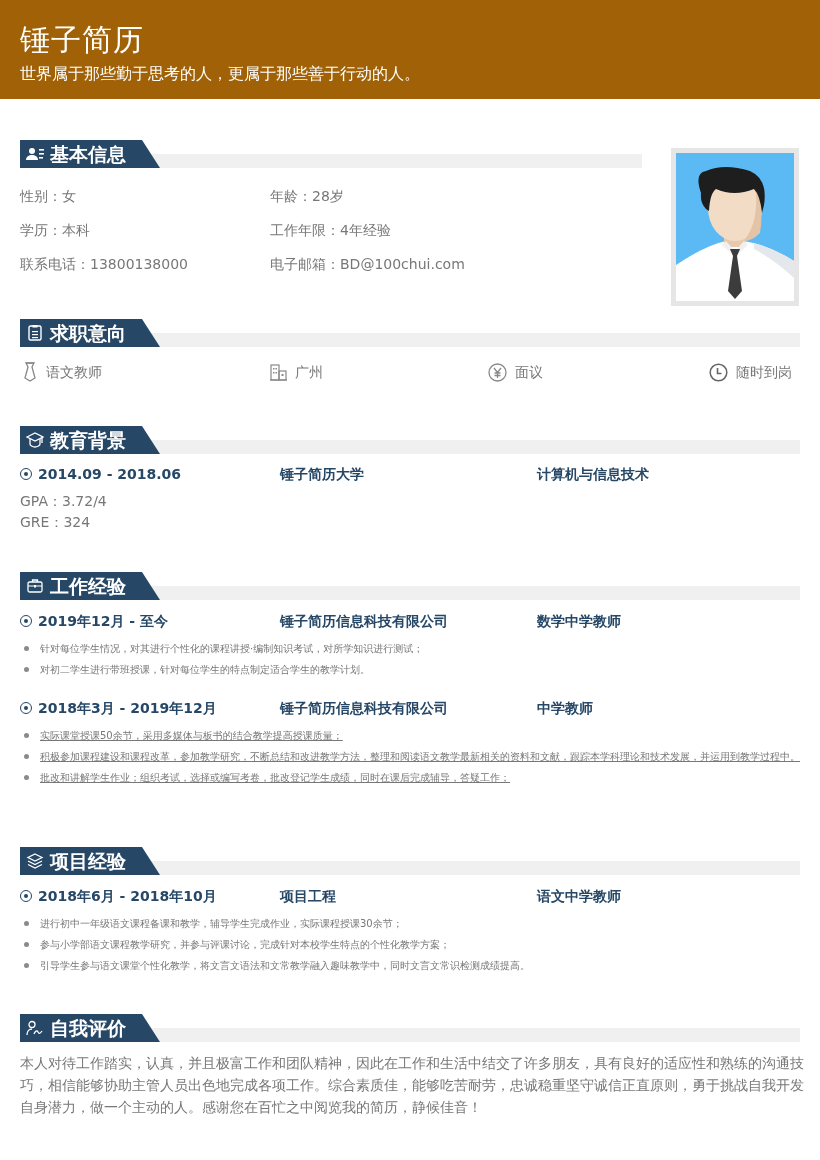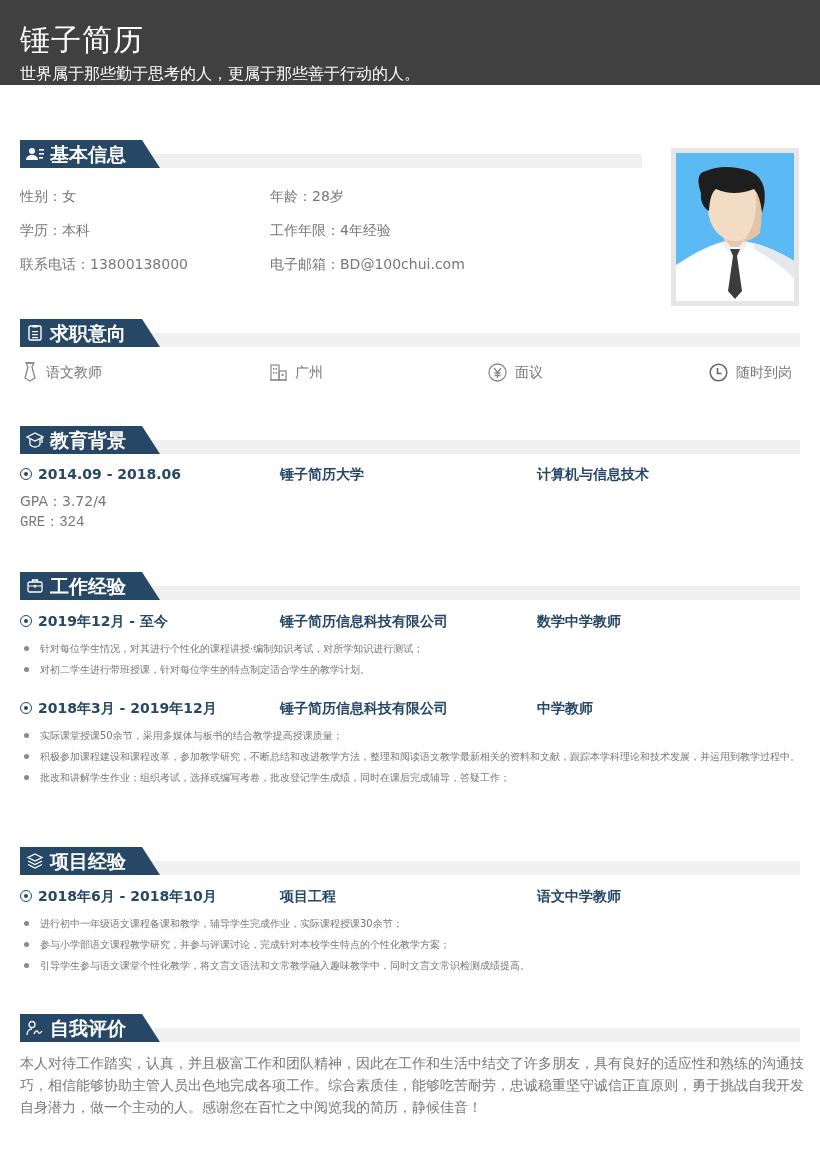--- a/index.html
+++ b/index.html
@@ -2,22 +2,22 @@
 <html><head>
 <meta charset="utf-8">
 <style>
   * { margin: 0; padding: 0; box-sizing: border-box; }
   body {
     width: 820px; height: 1160px; background: #ffffff; overflow: hidden;
     font-family: "DejaVu Sans", "Liberation Sans", sans-serif;
     color: #777777; position: relative;
   }
   .header {
-    position: absolute; left: 0; top: 0; width: 820px; height: 85px;
-    background: #404040; color: #fff;
+    position: absolute; left: 0; top: 0; width: 820px; height: 99px;
+    background: #a16207; color: #fff;
   }
   .header .name { position: absolute; left: 20px; top: 20px; font-size: 30px; line-height: 40px; font-weight: normal; letter-spacing: 1px; }
   .header .motto { position: absolute; left: 20px; top: 64px; font-size: 16px; line-height: 20px; }
 
   .sec-head { position: absolute; left: 20px; height: 28px; }
   .sec-head .bar { position: absolute; left: 0; top: 14px; height: 14px; background: #f0f0f0; }
   .sec-head .tab {
     position: absolute; left: 0; top: 0; height: 28px; width: 140px;
     background: #264766; clip-path: polygon(0 0, 122px 0, 140px 28px, 0 28px);
     color: #fff; font-size: 19px; font-weight: bold; line-height: 28px; padding-left: 30px;
@@ -147,21 +147,21 @@
         <path d="M4 7v5c0 1.5 2.5 3 5 3s5-1.5 5-3V7" fill="none" stroke="#fff" stroke-width="1.3"></path>
         <line x1="16" y1="5" x2="16" y2="11" stroke="#fff" stroke-width="1.3"></line>
     </svg>
     <span>教育背景</span>
   </div>
 </div>
 <div class="row-head" style="left:20px;top:464px;"><span class="dot"></span><span>2014.09 - 2018.06</span></div>
 <div class="row-head" style="left:280px;top:464px;">锤子简历大学</div>
 <div class="row-head" style="left:537px;top:464px;">计算机与信息技术</div>
 <div class="plain" style="top:491px;">GPA：3.72/4</div>
-<div class="plain" style="top:512px;font-family:Liberation Mono, monospace;">GRE：324</div>
+<div class="plain" style="top:512px;">GRE：324</div>
 
 <div class="sec-head" style="top:572px;width:780px;">
   <div class="bar" style="width:780px;"></div>
   <div class="tab">
     <svg class="ico" viewBox="0 0 18 16">
       <rect x="2" y="4" width="14" height="10" rx="1.5" fill="none" stroke="#fff" stroke-width="1.3"></rect>
         <path d="M6.5 4V2h5v2" fill="none" stroke="#fff" stroke-width="1.3"></path>
         <line x1="2" y1="8" x2="16" y2="8" stroke="#fff" stroke-width="1.2"></line>
         <rect x="8" y="7" width="2" height="2.5" fill="#fff"></rect>
     </svg>
@@ -172,21 +172,21 @@
 <div class="row-head" style="left:280px;top:611px;">锤子简历信息科技有限公司</div>
 <div class="row-head" style="left:537px;top:611px;">数学中学教师</div>
 <ul class="bullets" style="top:638px;">
   <li>针对每位学生情况，对其进行个性化的课程讲授·编制知识考试，对所学知识进行测试；</li>
   <li>对初二学生进行带班授课，针对每位学生的特点制定适合学生的教学计划。</li>
 </ul>
 
 <div class="row-head" style="left:20px;top:698px;"><span class="dot"></span><span>2018年3月 - 2019年12月</span></div>
 <div class="row-head" style="left:280px;top:698px;">锤子简历信息科技有限公司</div>
 <div class="row-head" style="left:537px;top:698px;">中学教师</div>
-<ul class="bullets" style="top:725px;">
+<ul class="bullets" style="top:725px;text-decoration:underline;">
   <li>实际课堂授课50余节，采用多媒体与板书的结合教学提高授课质量；</li>
   <li>积极参加课程建设和课程改革，参加教学研究，不断总结和改进教学方法，整理和阅读语文教学最新相关的资料和文献，跟踪本学科理论和技术发展，并运用到教学过程中。</li>
   <li>批改和讲解学生作业；组织考试，选择或编写考卷，批改登记学生成绩，同时在课后完成辅导，答疑工作；</li>
 </ul>
 
 <div class="sec-head" style="top:847px;width:780px;">
   <div class="bar" style="width:780px;"></div>
   <div class="tab">
     <svg class="ico" viewBox="0 0 18 16">
       <path d="M9 1l7 3.5-7 3.5-7-3.5z" fill="none" stroke="#fff" stroke-width="1.3"></path>

